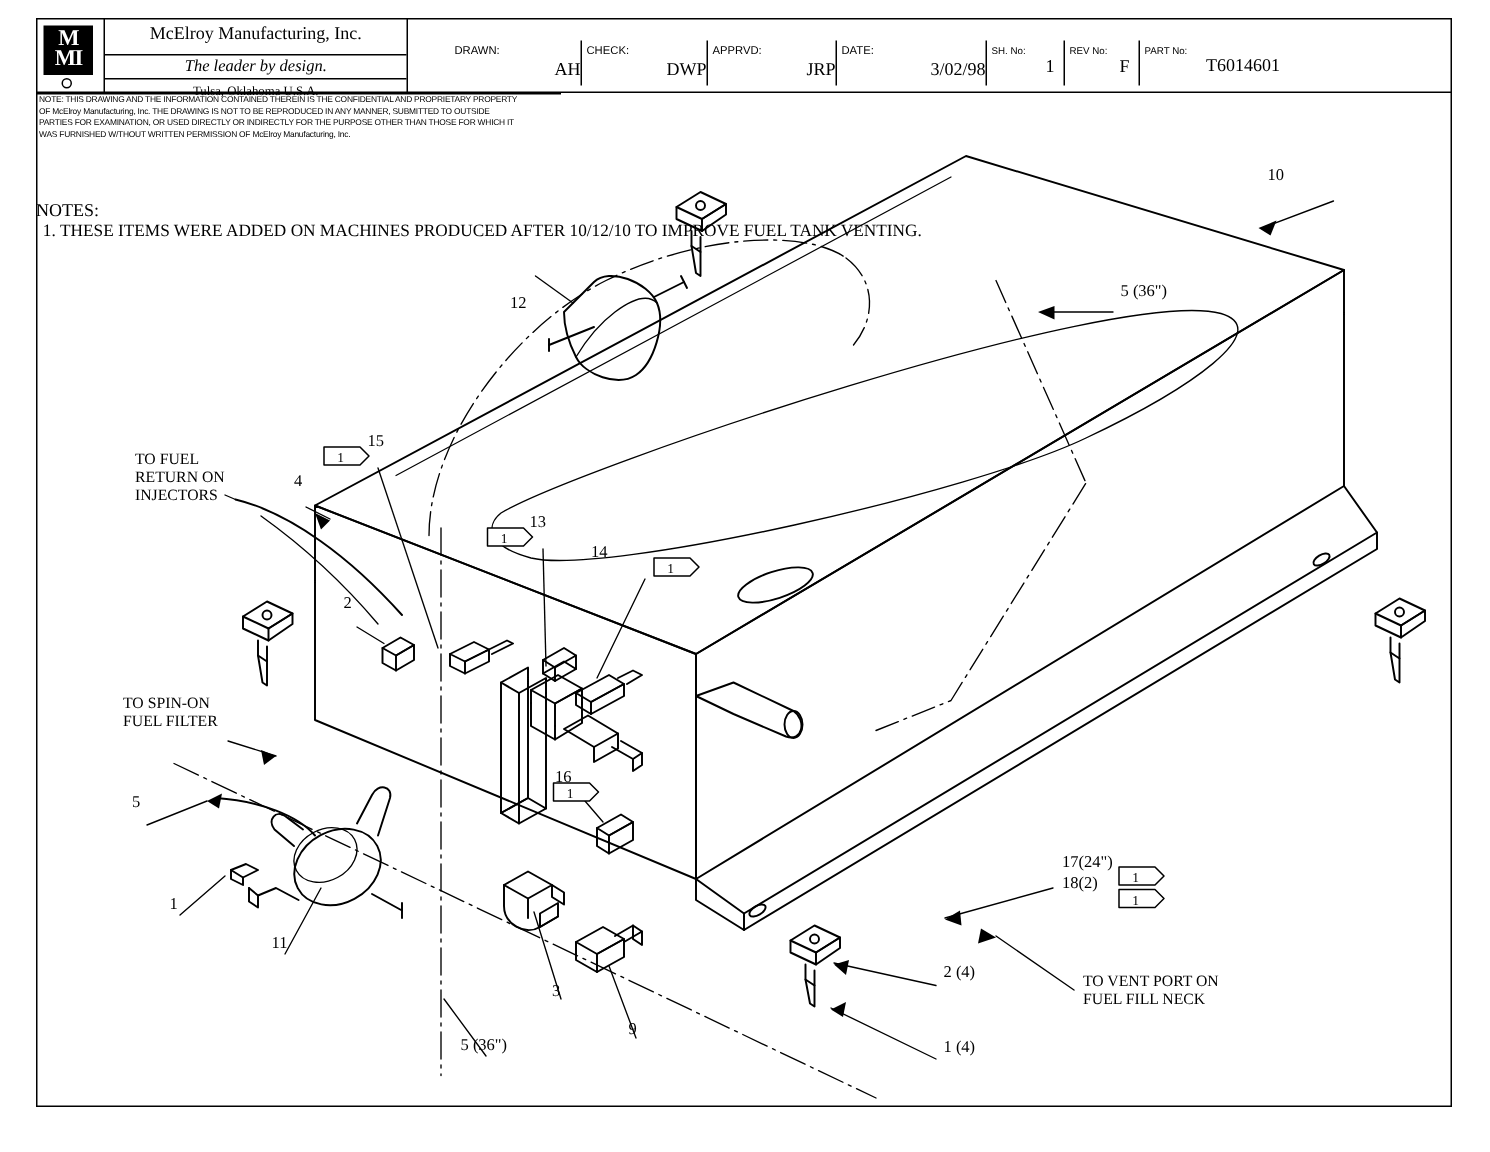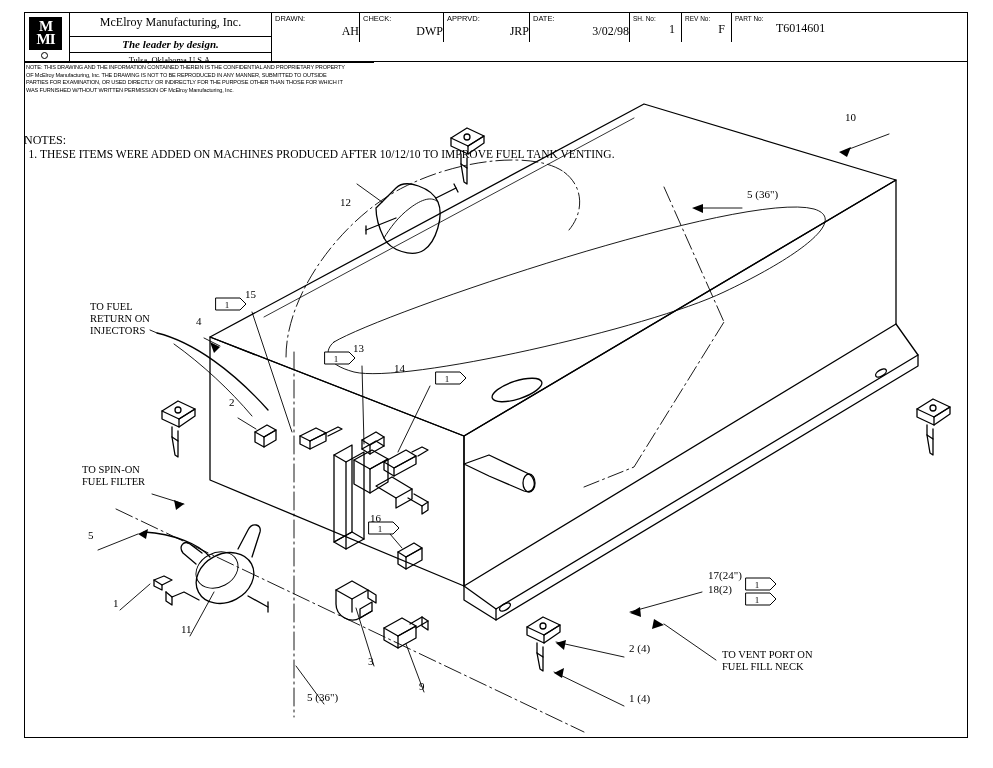--- a/index.html
+++ b/index.html
@@ -82,35 +82,35 @@
     margin-top: 3px;
     border-bottom: 0.8px solid #000;
     padding-bottom: 6px;
   }
   .company-tag {
     font-family: "Liberation Serif", serif;
     font-style: italic;
     font-size: 11px;
     border-bottom: 0.8px solid #000;
     padding: 1px 0 2px;
-    font-weight: bold;
   }
   .company-loc {
     font-family: "Liberation Serif", serif;
     font-size: 8.5px;
     padding-top: 2px;
   }
   .tb-cell {
     position: absolute;
-    top: 0;
+    top: 15px;
     height: 30px;
     border-right: 1.2px solid #000;
     box-sizing: border-box;
     font-size: 7.5px;
     padding: 2px 0 0 3px;
+    margin-left: 28px;
   }
   .tb-cell .val {
     font-family: "Liberation Serif", serif;
     font-size: 12px;
     text-align: center;
     margin-top: 1px;
   }
   .tb-cell .val.left {
     text-align: right;
     padding-left: 14px;

